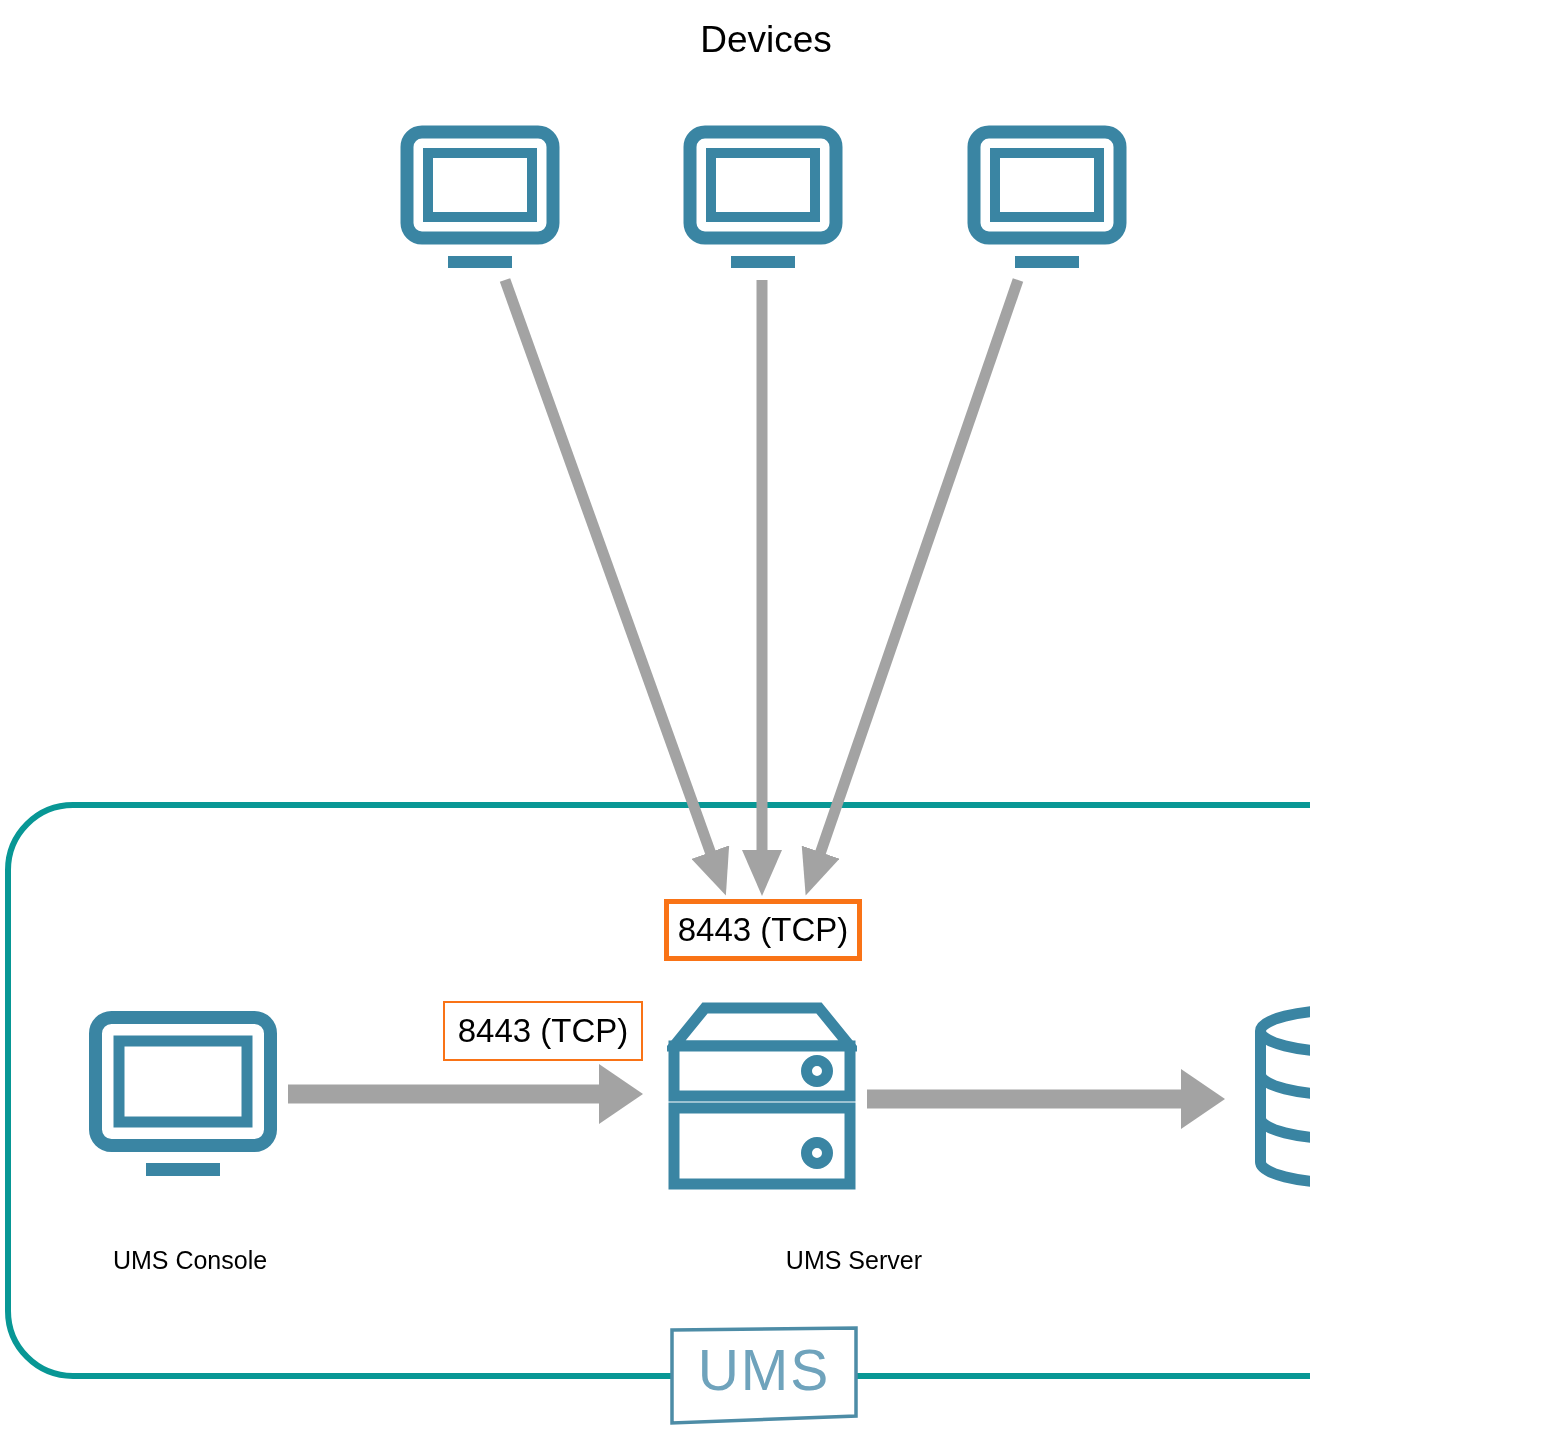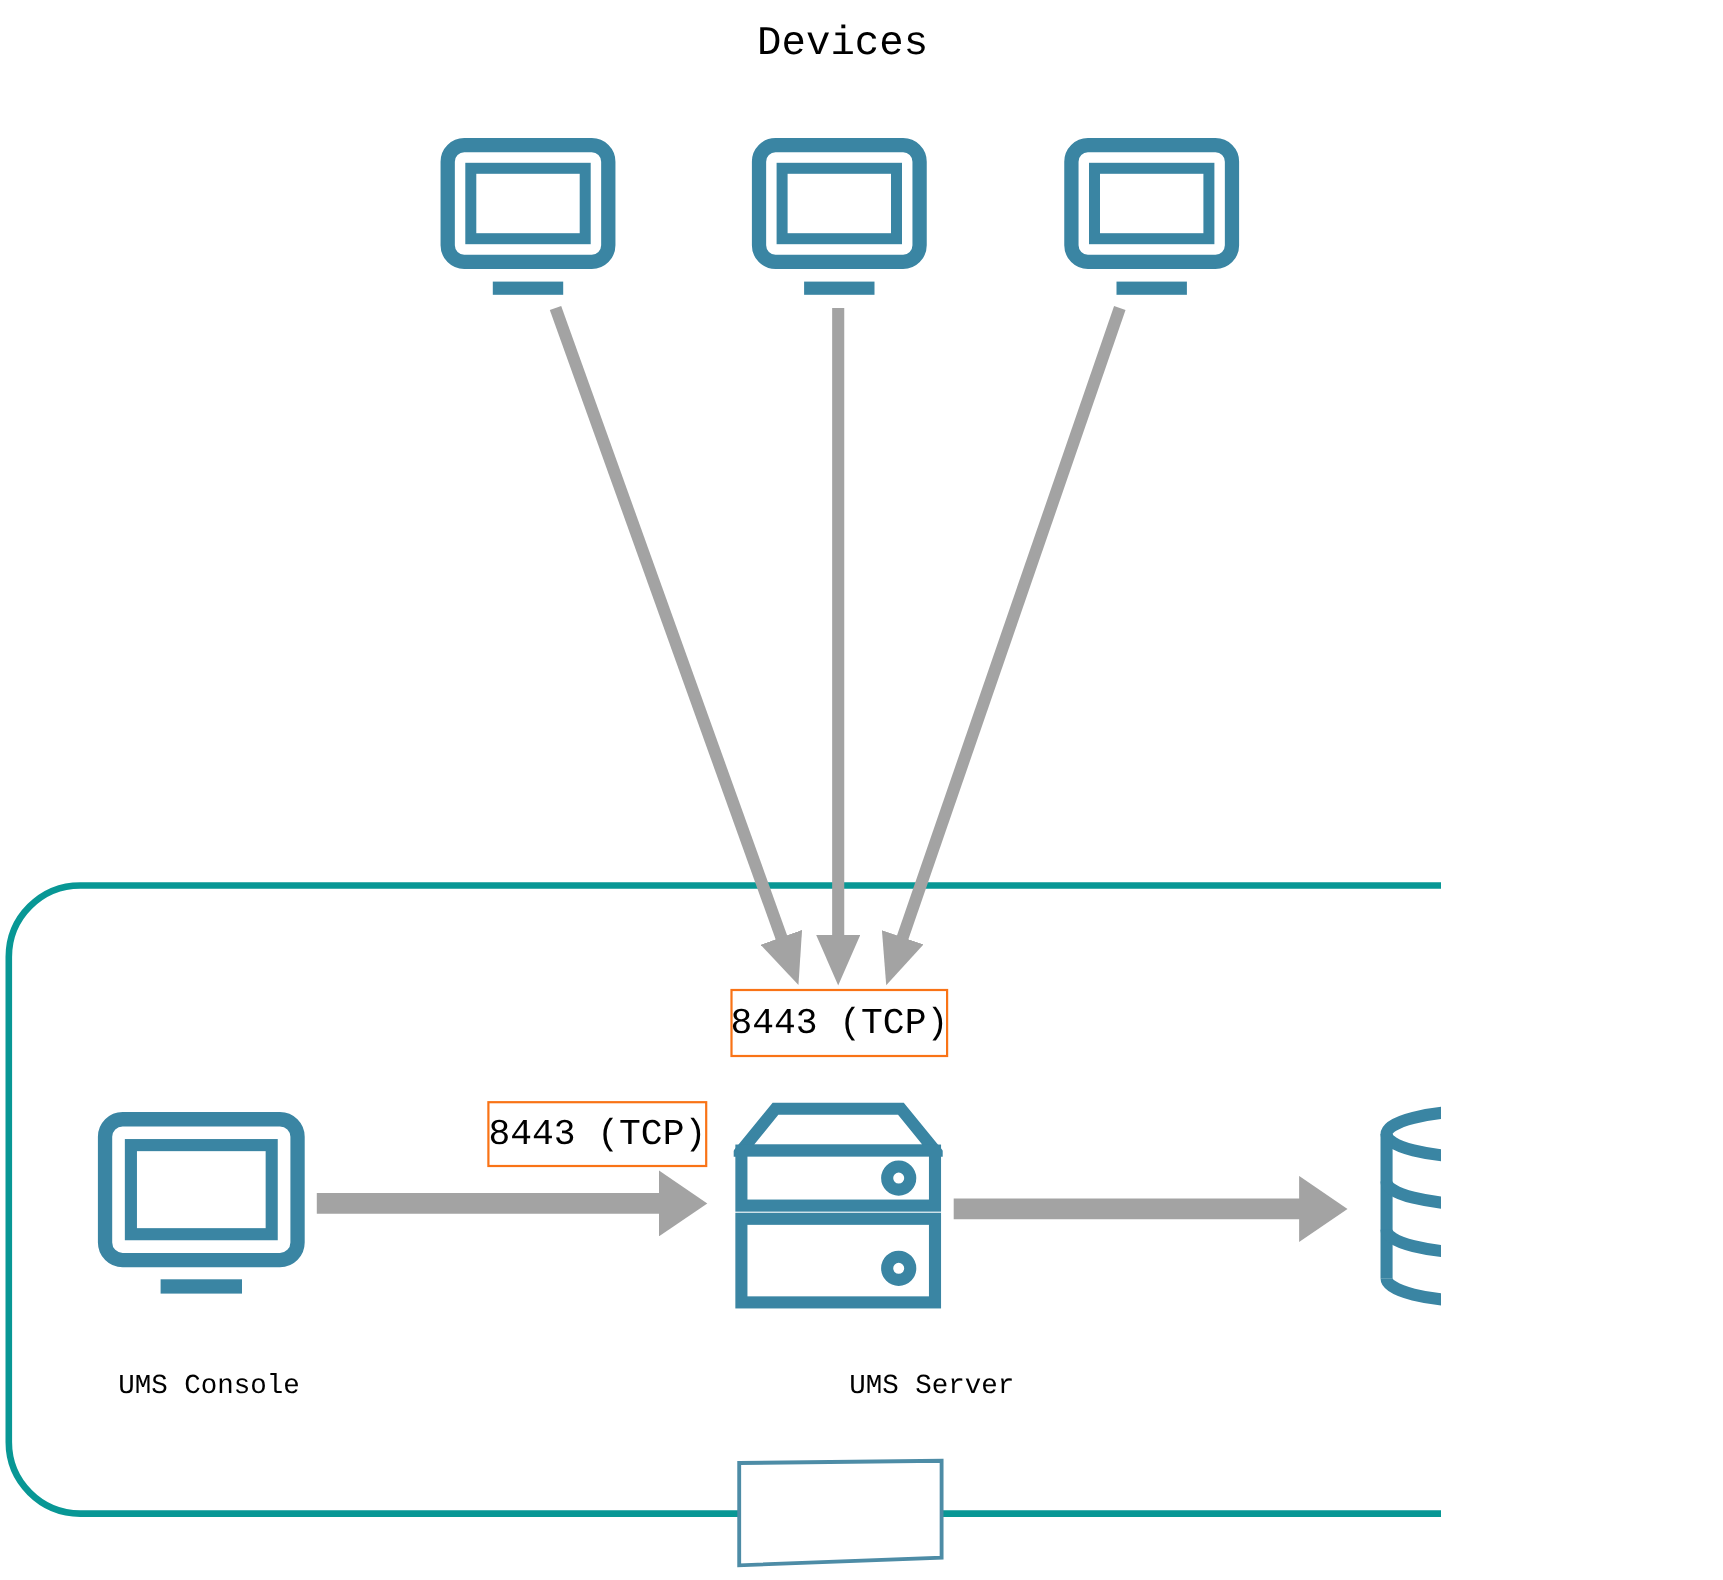--- a/index.html
+++ b/index.html
@@ -6,33 +6,33 @@
     --icon-teal:#3a85a3;
     --boundary-teal:#089795;
     --arrow-gray:#a3a3a3;
     --label-black:#000000;
     --logo-text-teal:#6fa3bc;
     --logo-border-teal:#4d8ca6;
   }
   html,body{margin:0;padding:0;background:#fff;}
   .canvas{
     position:relative;width:1310px;height:1436px;background:#fff;overflow:hidden;
-    font-family:Liberation Mono, monospace;color:var(--label-black);
+    font-family:Liberation Sans, sans-serif;color:var(--label-black);
   }
   .abs{position:absolute;}
   .title{
     font-size:37px;line-height:40px;color:var(--label-black);
     transform:translateX(-50%);white-space:nowrap;
   }
   .node-label{
     font-size:25px;line-height:40px;text-align:center;width:320px;
     transform:translateX(-50%);white-space:nowrap;
   }
   .port-box{
-    background:#fff;border:2px solid #f97316;display:flex;align-items:center;justify-content:center;
+    background:#fff;border:5px solid #f97316;display:flex;align-items:center;justify-content:center;
     font-size:33px;white-space:nowrap;box-sizing:border-box;z-index:5;
   }
   .port-box.thin{border-width:2px;}
   .ums-zone{
     left:5px;top:802px;width:1553px;height:577px;
     border:6px solid var(--boundary-teal);border-radius:68px;box-sizing:border-box;z-index:1;
   }
   .overlay-svg{left:0;top:0;z-index:3;pointer-events:none;}
   .icon-svg{z-index:4;}
   .mon-stroke{stroke:var(--icon-teal);fill:#fff;}
@@ -111,14 +111,15 @@
     <ellipse class="mon-stroke-nofill" cx="94" cy="27" rx="83.5" ry="21" stroke-width="11"></ellipse>
     <path class="mon-stroke-nofill" d="M10.5,27 V158 M177.5,27 V158" stroke-width="11"></path>
     <path class="mon-stroke-nofill" d="M10.5,70 A83.5,21 0 0 0 177.5,70" stroke-width="11"></path>
     <path class="mon-stroke-nofill" d="M10.5,114 A83.5,21 0 0 0 177.5,114" stroke-width="11"></path>
     <path class="mon-stroke-nofill" d="M10.5,158 A83.5,21 0 0 0 177.5,158" stroke-width="11"></path>
   </svg>
 
   <svg class="abs logo-box-svg" style="left:664px;top:1322px;" width="200" height="110" viewBox="0 0 200 110">
     <polygon class="logo-shape" points="8,8 192,6 192,94 8,101"></polygon>
   </svg>
+  <div class="abs logo-text" style="left:664px;top:1340px;">UMS</div>
 
 </div>
 
 </body></html>

